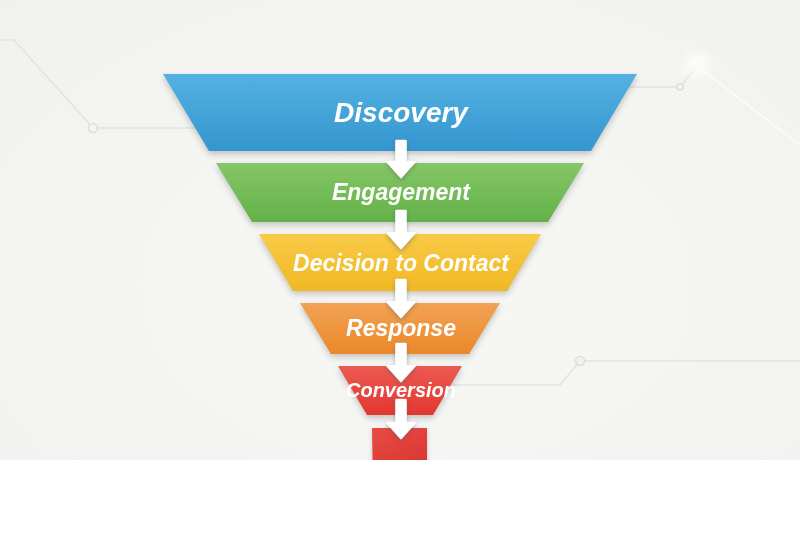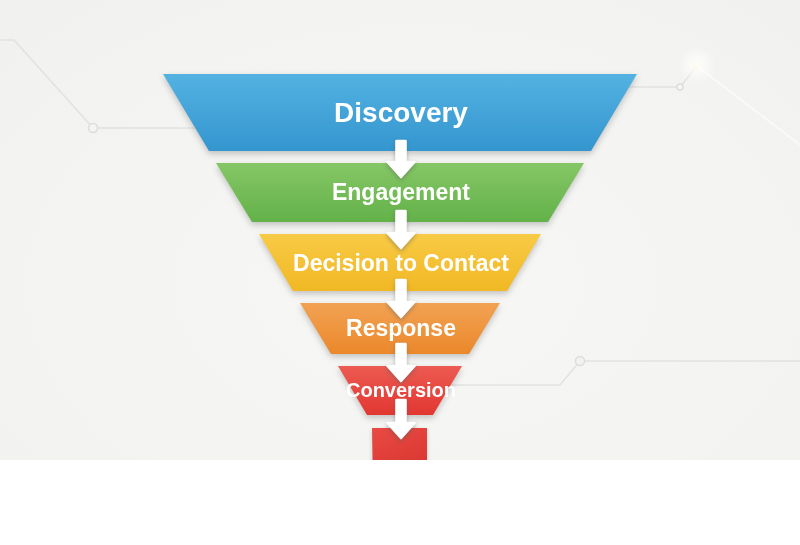--- a/index.html
+++ b/index.html
@@ -4,20 +4,21 @@
 <style>
   html, body { margin: 0; padding: 0; }
   body { font-family: "Liberation Sans", sans-serif; }
   .canvas {
     position: relative;
     width: 800px;
     height: 460px;
     overflow: hidden;
     background:
       radial-gradient(ellipse 900px 600px at 52% 62%, #f7f7f6 0%, #f2f2f0 55%, #ececea 100%);
+    font-style: italic;
   }
   .canvas svg { position: absolute; left: 0; top: 0; }
   .stage-shape {
     filter: drop-shadow(0 3px 3px rgba(60,60,60,0.28));
   }
   .flag-shape {
     filter: drop-shadow(0 2px 2px rgba(60,60,60,0.25));
   }
   .arrow {
     stroke: #ffffff;

